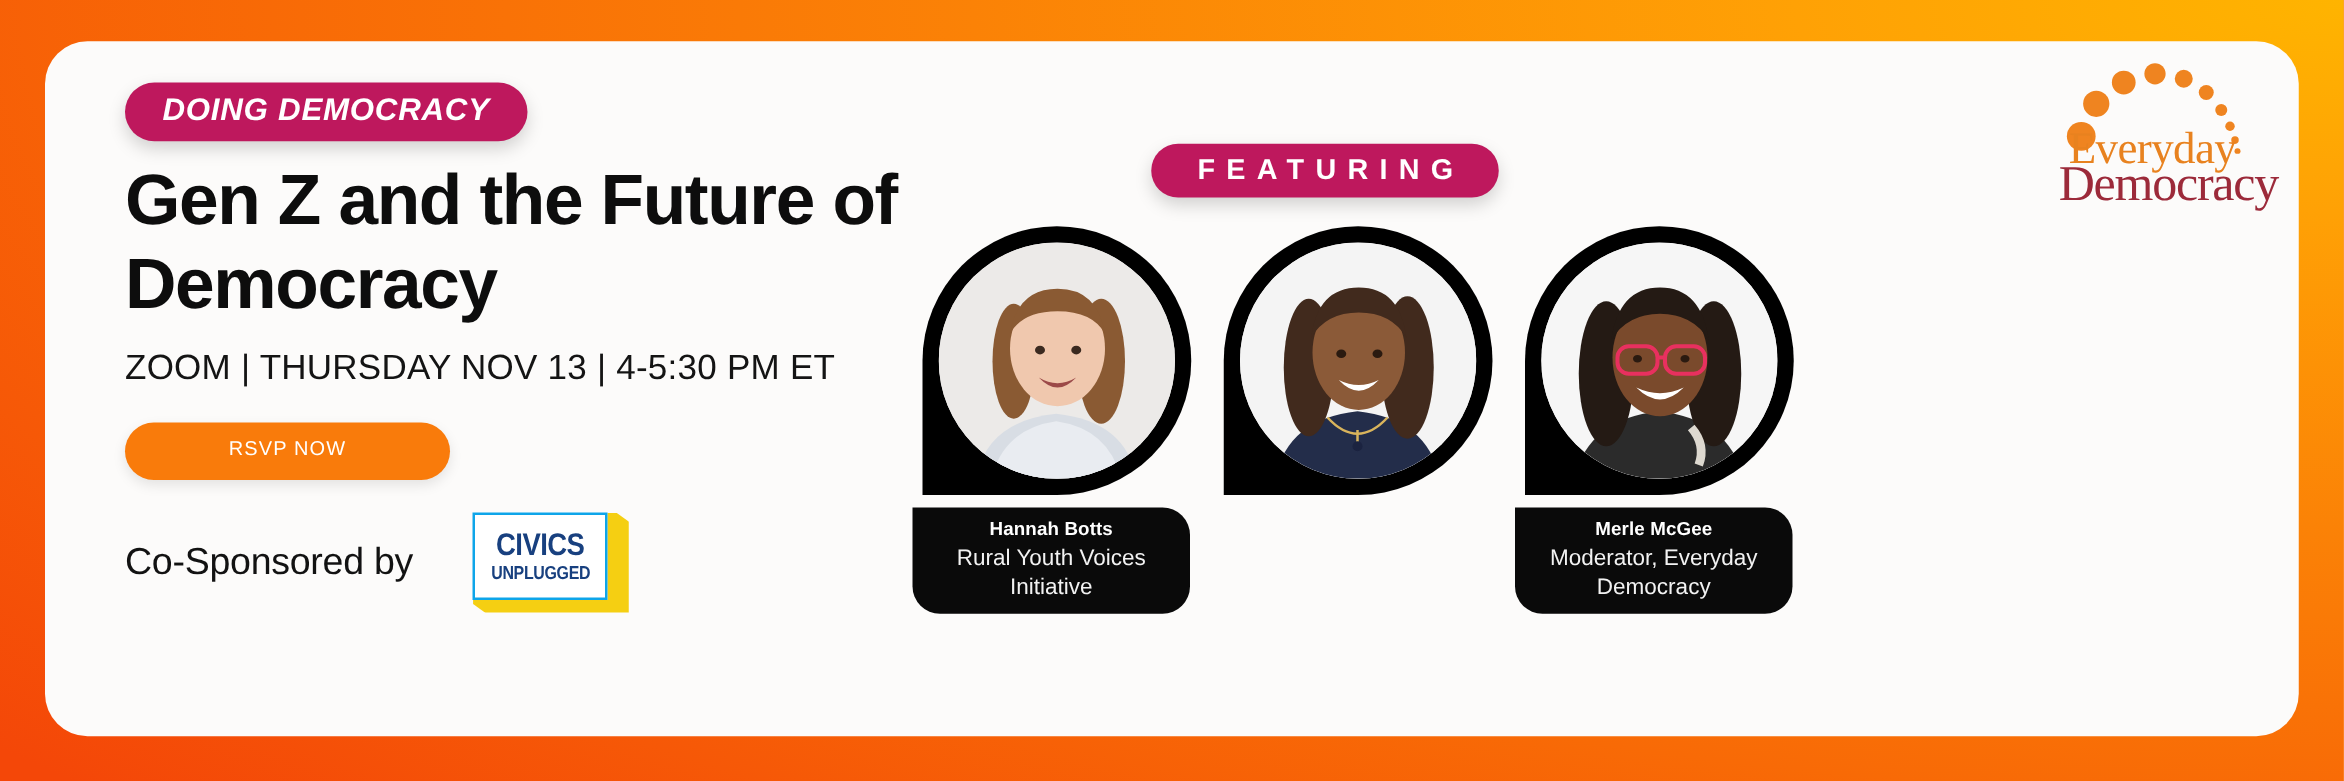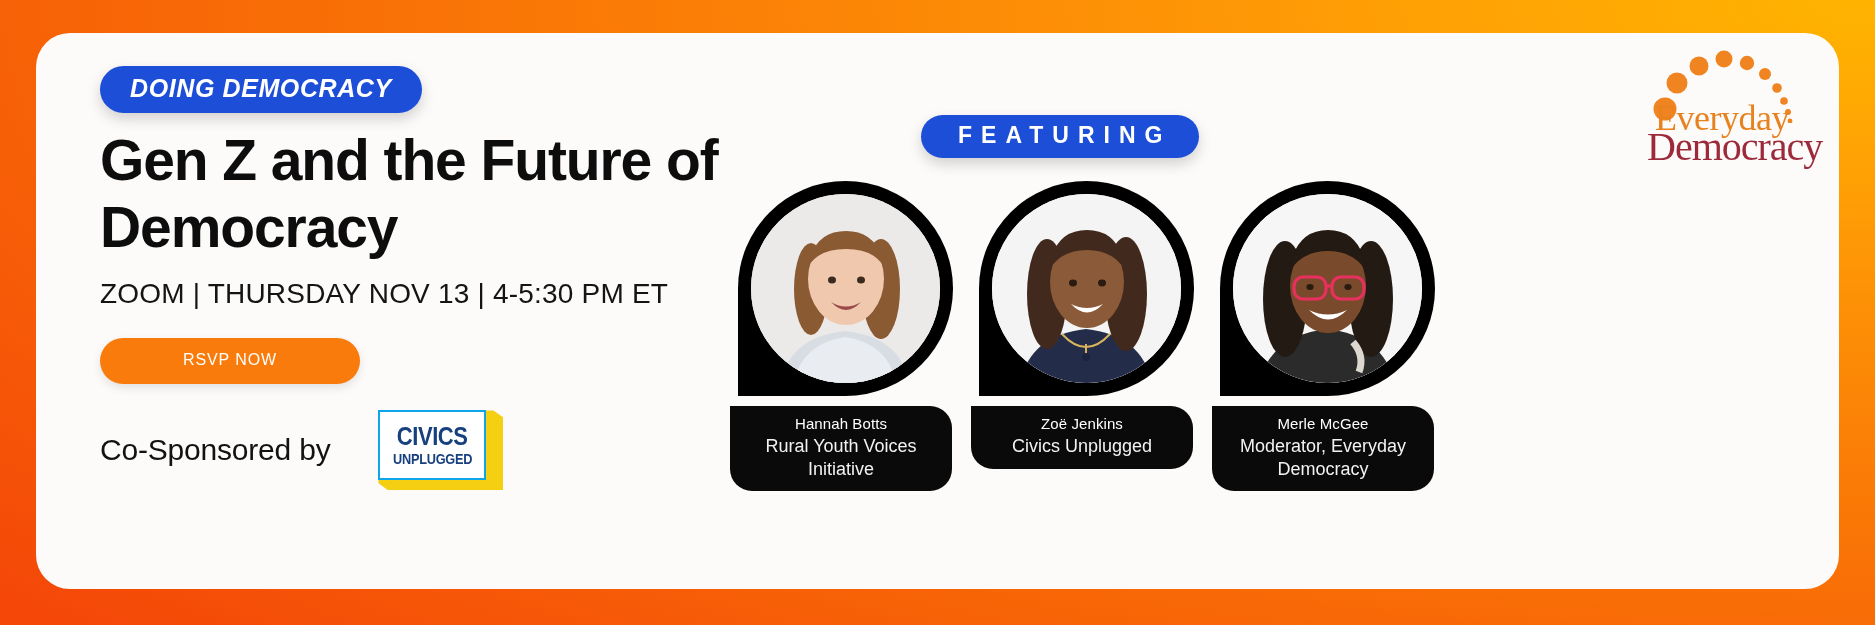--- a/index.html
+++ b/index.html
@@ -24,21 +24,21 @@
     display:flex;flex-direction:row;
   }
 
   
   #left-panel{
     position:relative;width:700px;flex:0 0 700px;
     padding:33px 0 0 64px;box-sizing:border-box;
   }
 
   .pill{
-    display:inline-block;background:#1d4ed8;color:#ffffff;
+    display:inline-block;background:#be185d;color:#ffffff;
     border-radius:999px;box-shadow:0 6px 14px rgba(0,0,0,.17);
   }
   #kicker-badge{
     padding:10px 30px 12px 30px;
     font-size:25px;font-weight:bold;font-style:italic;
     letter-spacing:.6px;line-height:1;
   }
 
   #event-title{
     margin:14px 0 0 0;padding:0;
@@ -123,21 +123,21 @@
     border-radius:50%;overflow:hidden;background:#efefef;
   }
   .photo-circle svg{display:block;width:189px;height:189px;}
 
   .nameplate{
     position:relative;margin-top:10px;margin-left:-8px;width:222px;
     background:#0a0a0a;color:#ffffff;
     border-radius:0 22px 22px 22px;
     padding:9px 8px 11px 8px;box-sizing:border-box;text-align:center;
   }
-  .nameplate .nm{font-size:15px;font-weight:normal;line-height:1.2;letter-spacing:.1px;}
+  .nameplate .nm{font-size:15px;font-weight:bold;line-height:1.2;letter-spacing:.1px;}
   .nameplate .af{font-size:18px;font-weight:400;line-height:1.25;margin-top:2px;color:#f2f2f2;}
 </style>
 </head>
 <body>
 
 <div id="banner">
   <div id="card">
 
     <div id="left-panel">
 
@@ -220,24 +220,20 @@
                 <ellipse cx="95" cy="88" rx="37" ry="46" fill="#8b5a38"></ellipse>
                 <path d="M57 76 q5 -40 38 -40 q33 0 38 40 q-12 -20 -38 -20 q-26 0 -38 20 z" fill="#412a1d"></path>
                 <ellipse cx="81" cy="89" rx="4" ry="3.4" fill="#2a1a10"></ellipse>
                 <ellipse cx="110" cy="89" rx="4" ry="3.4" fill="#2a1a10"></ellipse>
                 <path d="M79 110 q16 17 32 0 q-16 8 -32 0 z" fill="#ffffff"></path>
                 <path d="M94 150 l0 10" stroke="#d9b45c" stroke-width="2" fill="none"></path>
                 <path d="M70 140 q24 26 48 0" stroke="#d9b45c" stroke-width="2" fill="none"></path>
                 <circle cx="94" cy="163" r="4" fill="#1b2340"></circle>
               </svg>
             </div>
-          </div>
-          <div class="nameplate">
-            <div class="nm">Zoë Jenkins</div>
-            <div class="af">Civics Unplugged</div>
           </div>
         </div>
 
         <div class="speaker">
           <div class="photo-frame">
             <div class="photo-circle">
               <svg viewBox="0 0 189 189">
                 <rect width="189" height="189" fill="#f6f6f6"></rect>
                 <path d="M26 189 q12 -48 68 -54 q56 6 68 54 z" fill="#2b2b2b"></path>
                 <ellipse cx="52" cy="105" rx="22" ry="58" fill="#241a14"></ellipse>

